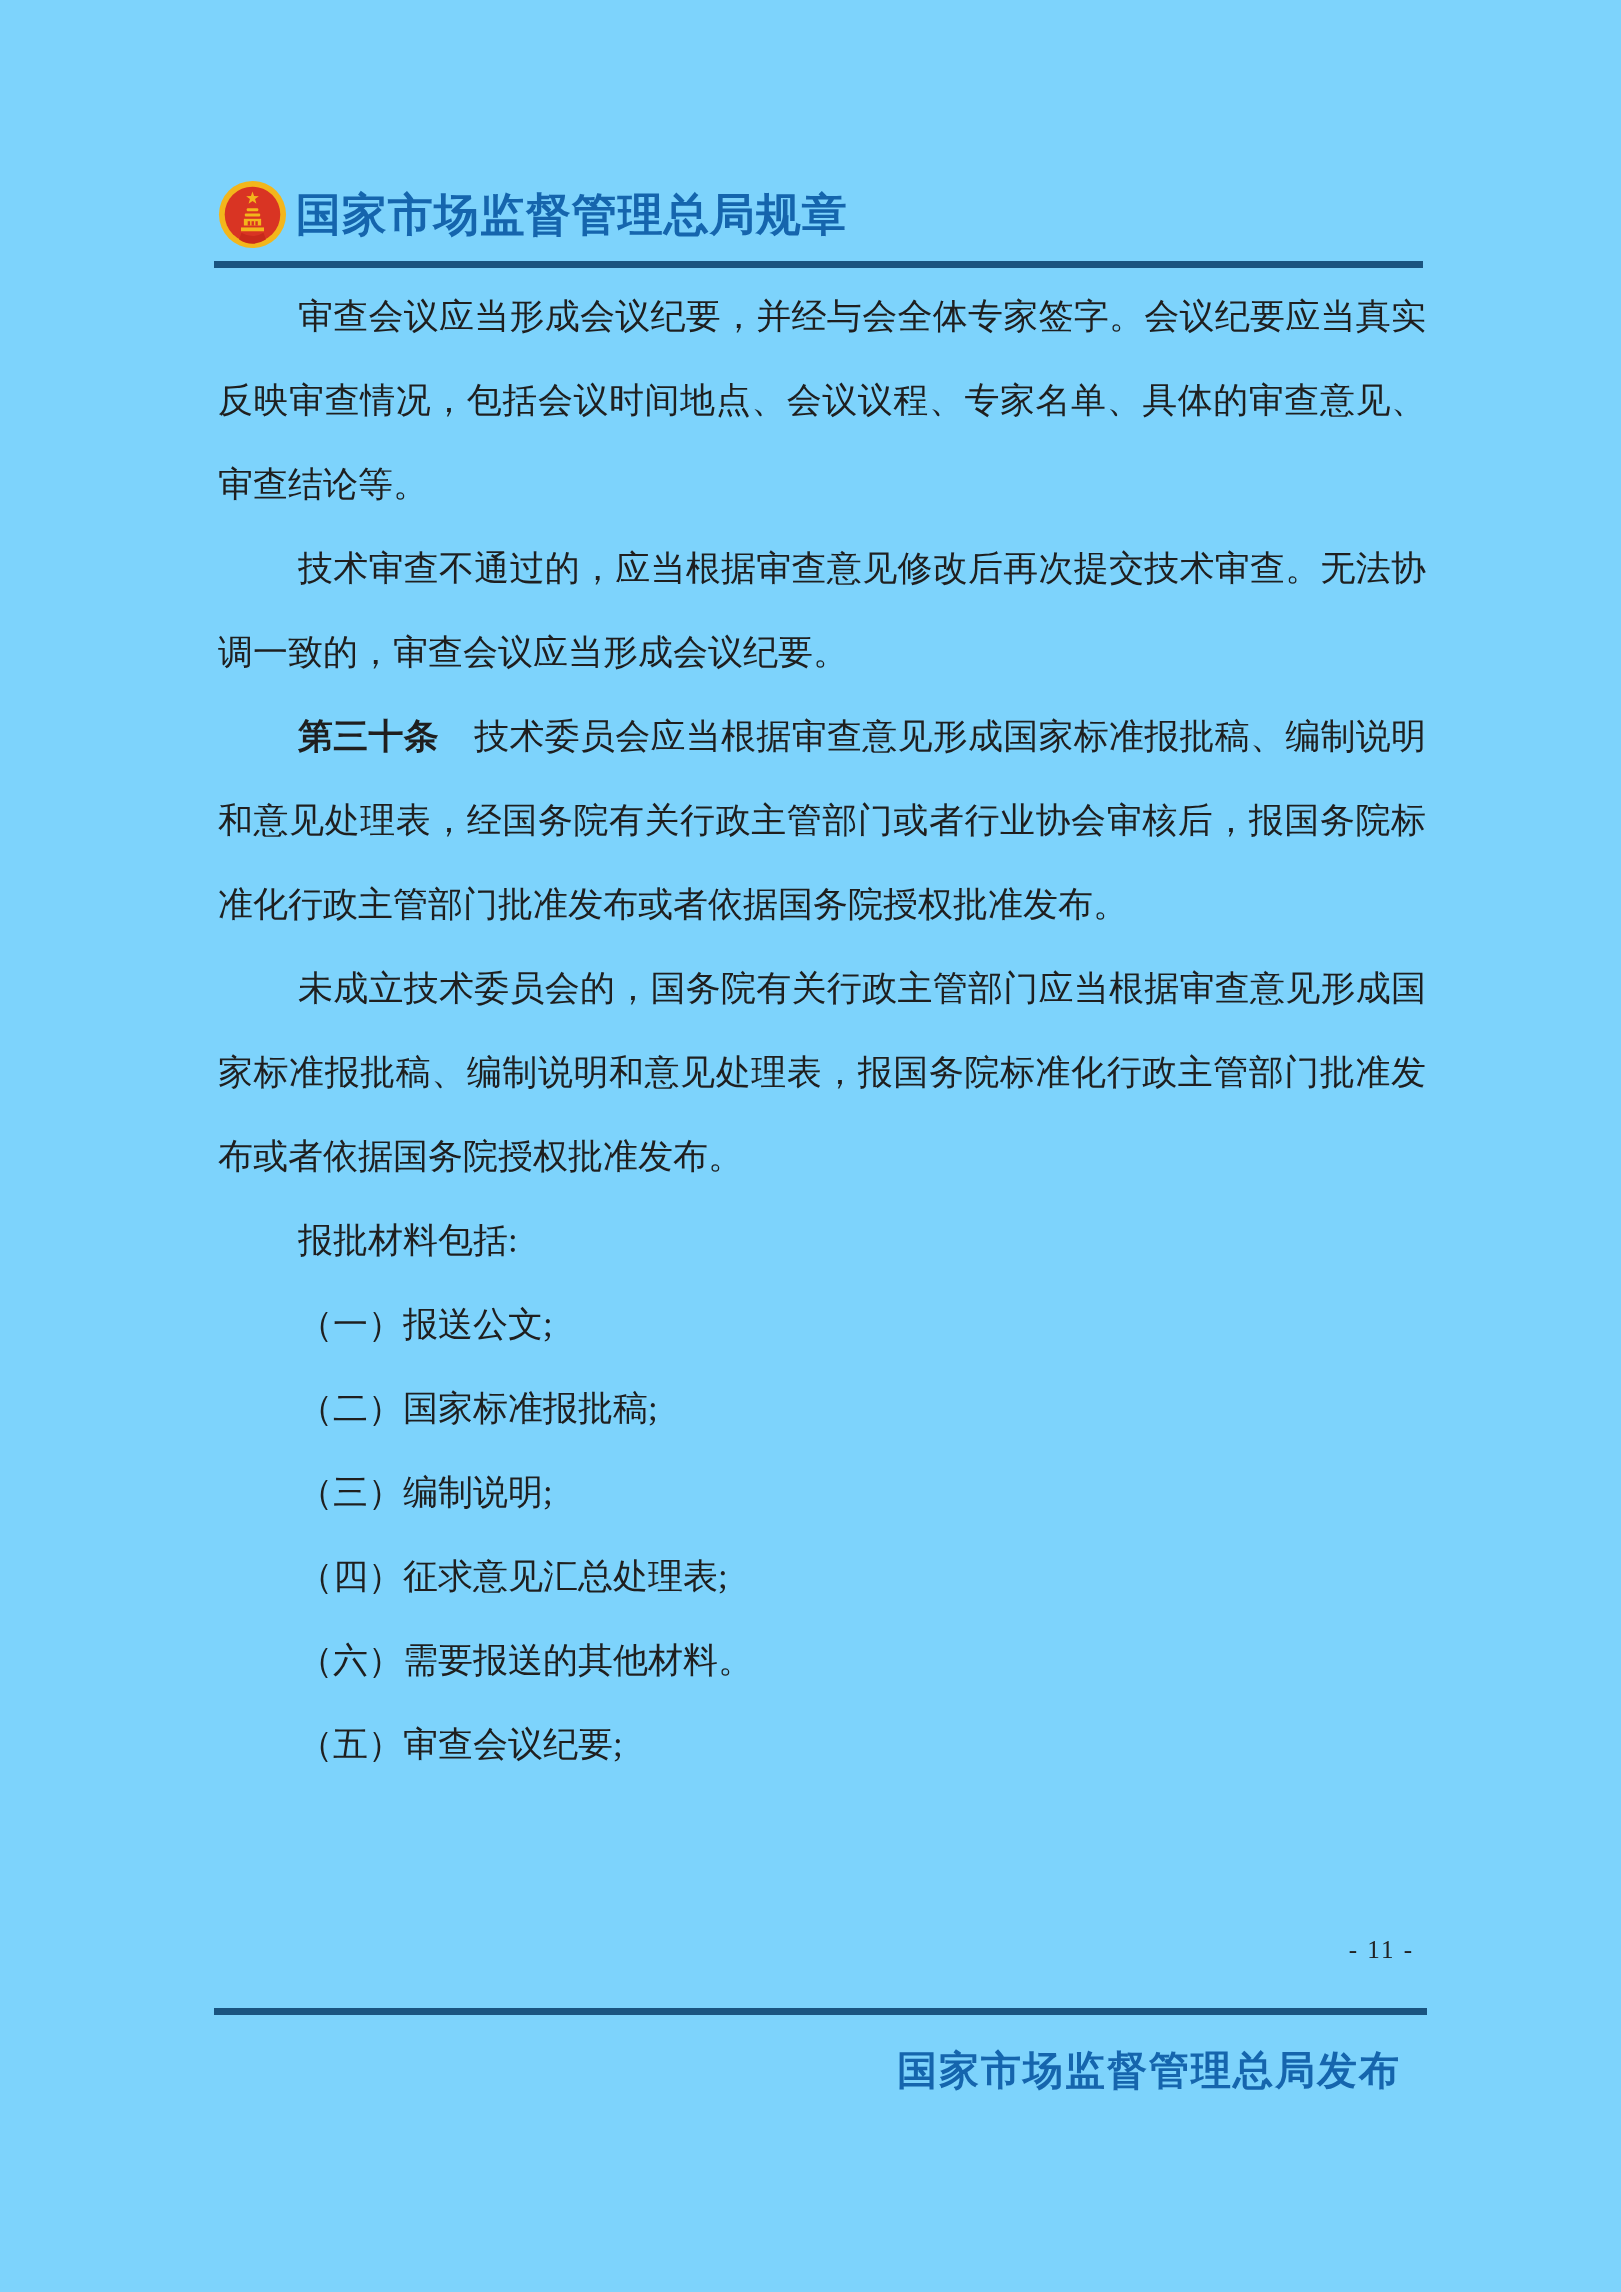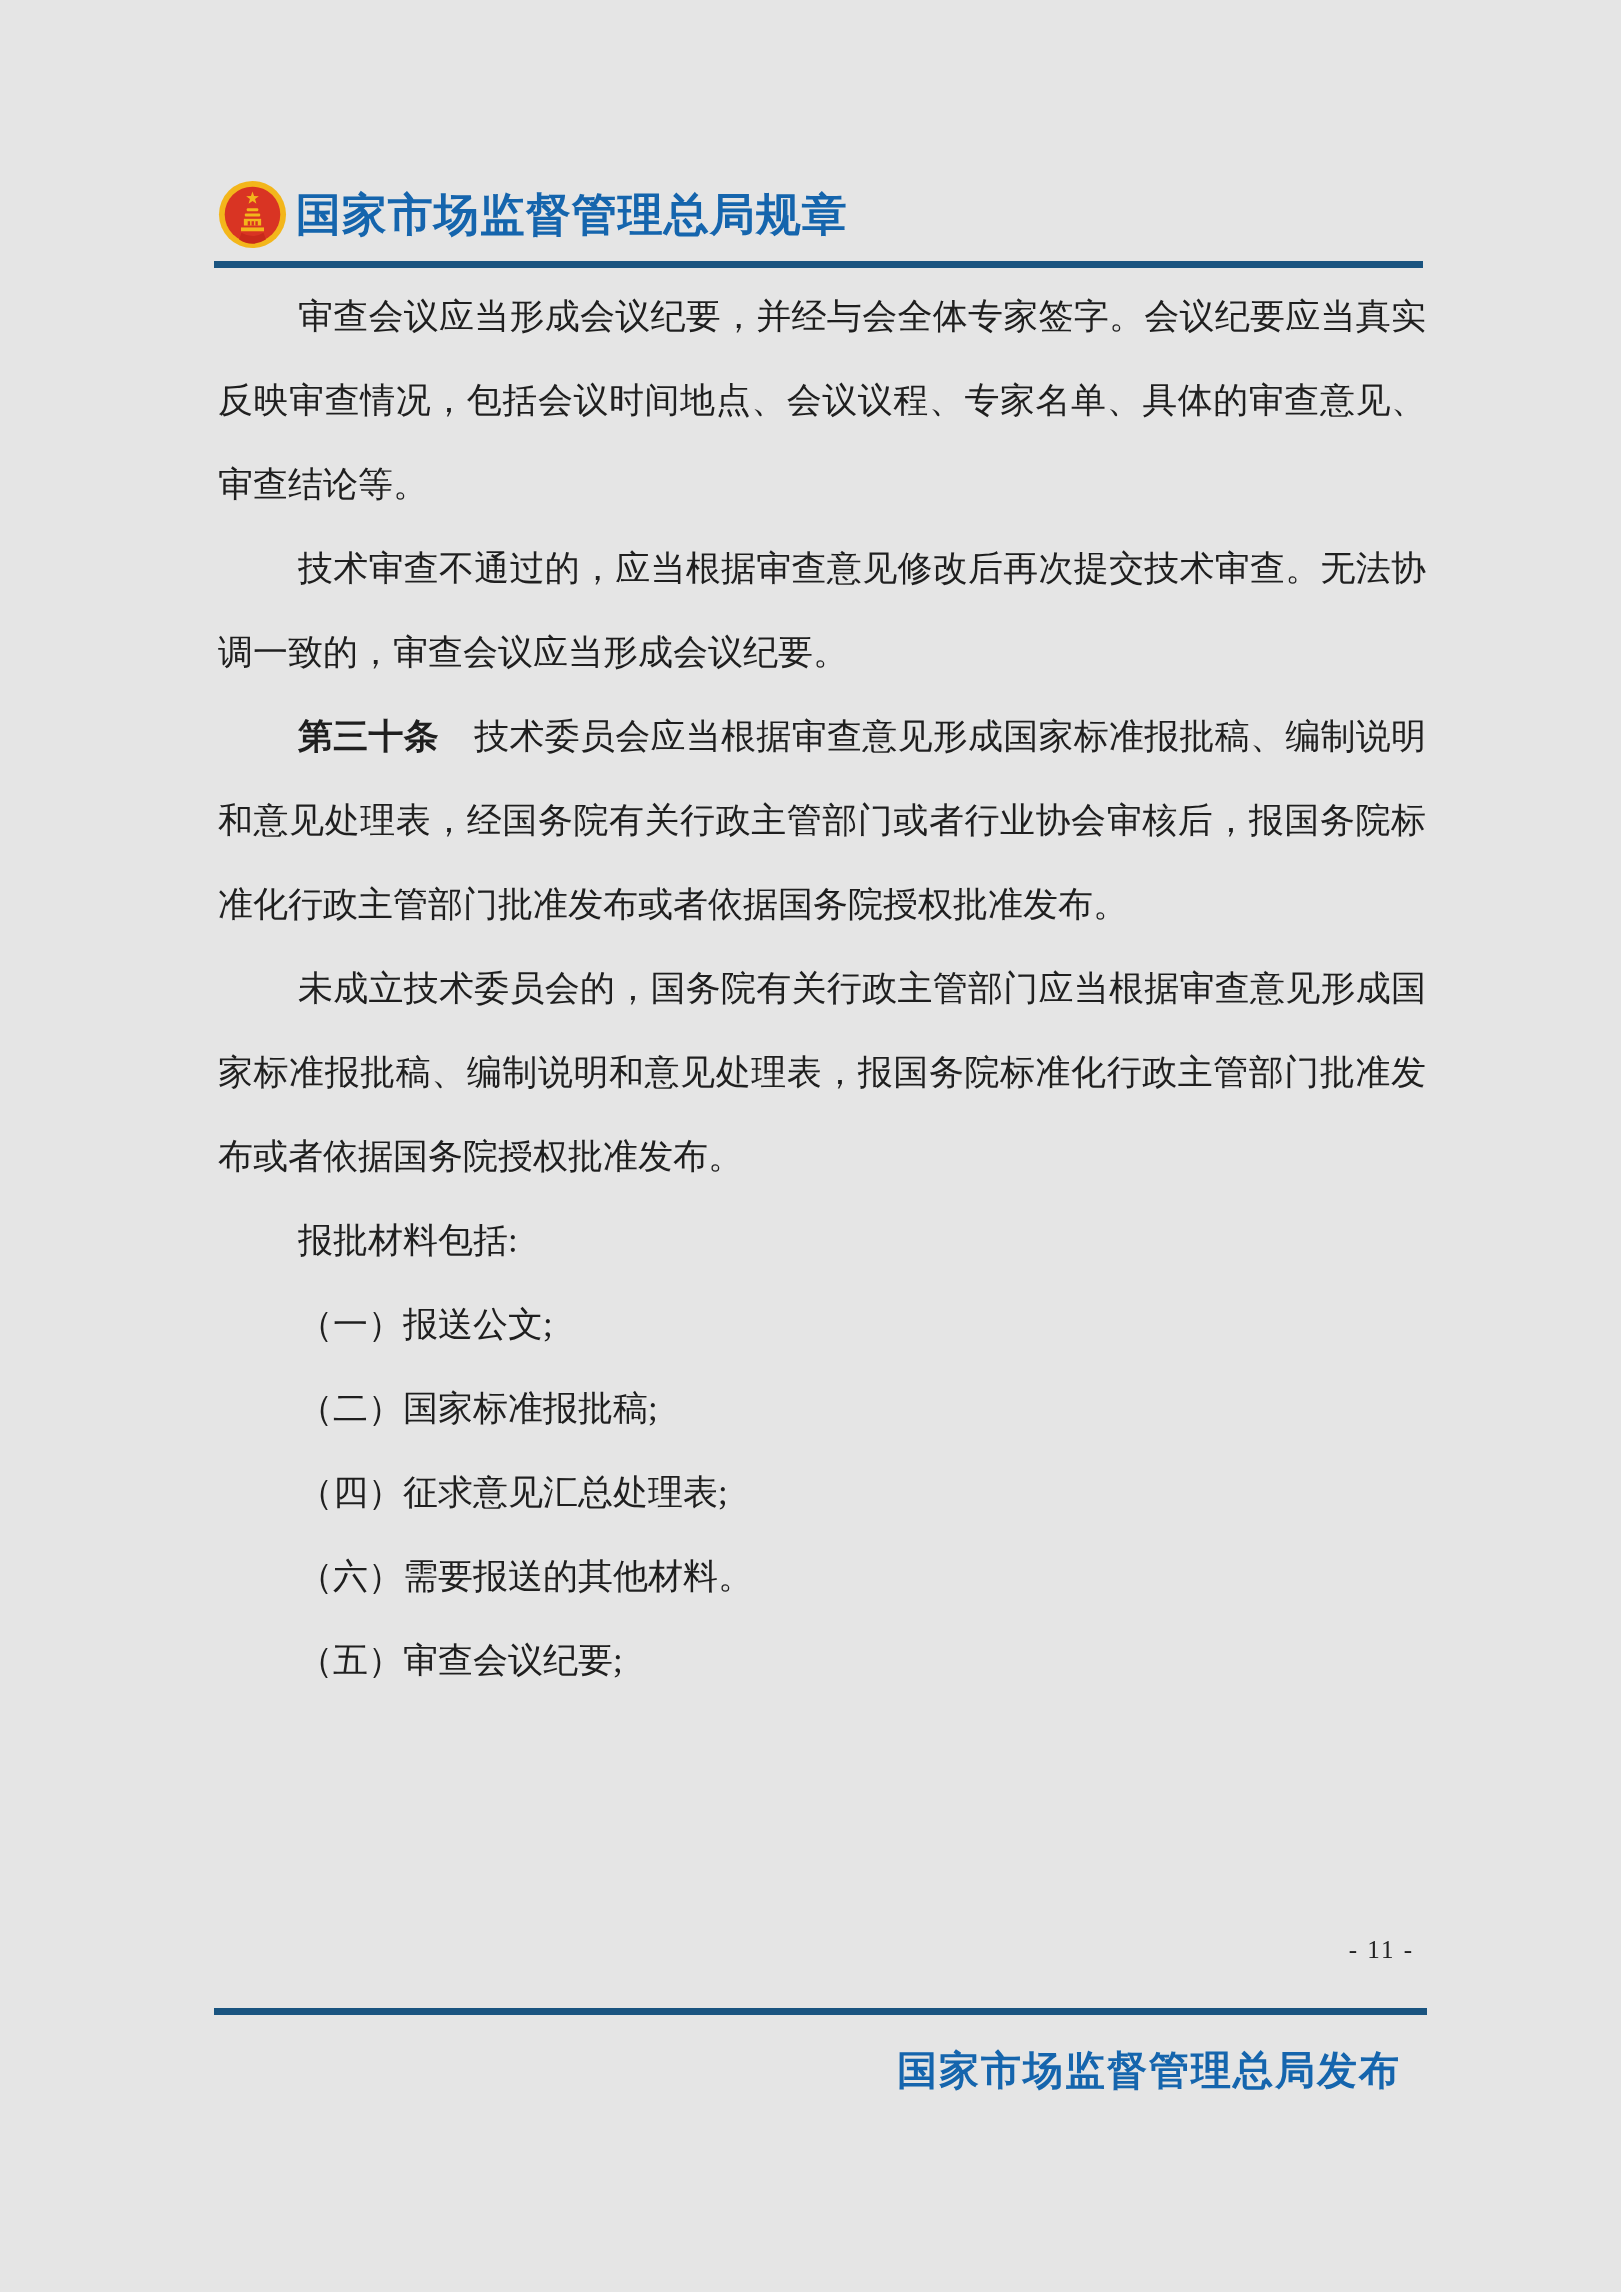--- a/index.html
+++ b/index.html
@@ -6,21 +6,21 @@
   :root{
     --c-accent:#1565ad;
     --c-rule:#1a5480;
     --c-text:#1f1f1f;
   }
   html,body{margin:0;padding:0;background:#9a9a9a;}
   .page{
     position:relative;
     width:1621px;height:2293px;
     margin:0 auto;
-    background:#e5e5e5;
+    background:#7dd3fc;
     font-family:"Liberation Serif","DejaVu Serif",serif;
     overflow:hidden;
   }
   .doc-header{
     position:absolute;left:218px;top:179px;height:71px;
     display:flex;align-items:center;gap:8.8px;
   }
   .emblem{width:69px;height:69px;display:inline-block;flex:0 0 auto;}
   .doc-title{
     margin:0;
@@ -88,20 +88,21 @@
   <div class="rule rule-top"></div>
 
   <main class="doc-body">
     <p><span>审查会议应当形成会议纪要，并经与会全体专家签字。会议纪要应当真实反映审查情况，包括会议时间地点、会议议程、专家名单、具体的审查意见、审查结论等。</span></p>
     <p><span>技术审查不通过的，应当根据审查意见修改后再次提交技术审查。无法协调一致的，审查会议应当形成会议纪要。</span></p>
     <p><span class="lead-bold">第三十条</span><span>　技术委员会应当根据审查意见形成国家标准报批稿、编制说明和意见处理表，经国务院有关行政主管部门或者行业协会审核后，报国务院标准化行政主管部门批准发布或者依据国务院授权批准发布。</span></p>
     <p><span>未成立技术委员会的，国务院有关行政主管部门应当根据审查意见形成国家标准报批稿、编制说明和意见处理表，报国务院标准化行政主管部门批准发布或者依据国务院授权批准发布。</span></p>
     <p><span>报批材料包括:</span></p>
     <p><span>（一）报送公文;</span></p>
     <p><span>（二）国家标准报批稿;</span></p>
+    <p><span>（三）编制说明;</span></p>
     <p><span>（四）征求意见汇总处理表;</span></p>
     <p><span>（六）需要报送的其他材料。</span></p>
     <p><span>（五）审查会议纪要;</span></p>
   </main>
 
   <div class="page-number">- 11 -</div>
 
   <div class="rule rule-bottom"></div>
 
   <div class="publisher">国家市场监督管理总局发布</div>

